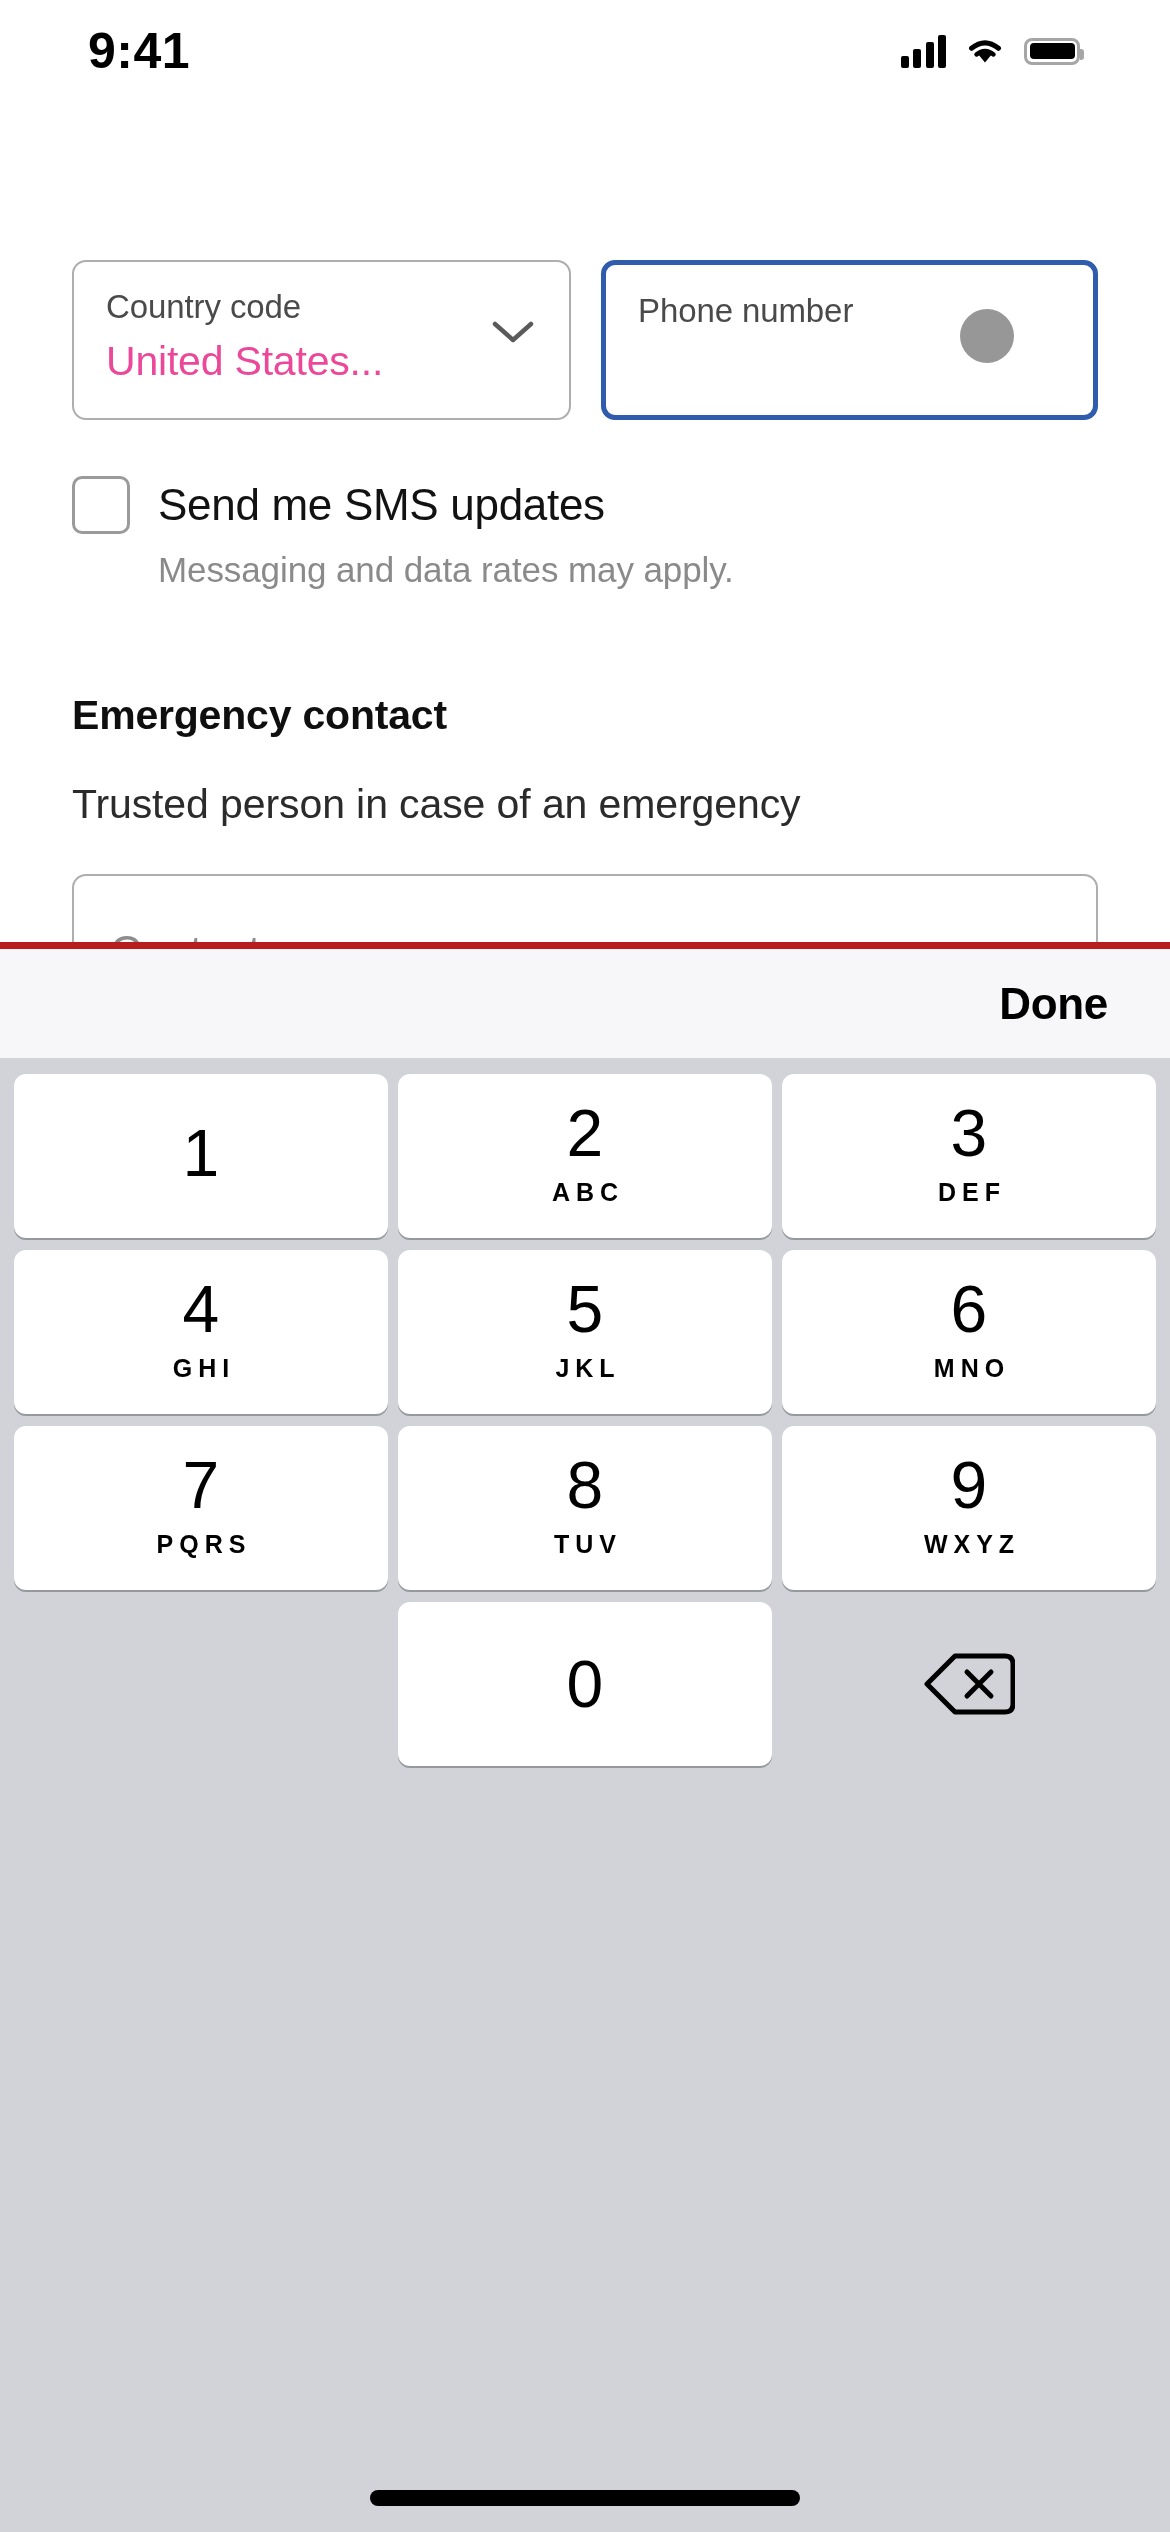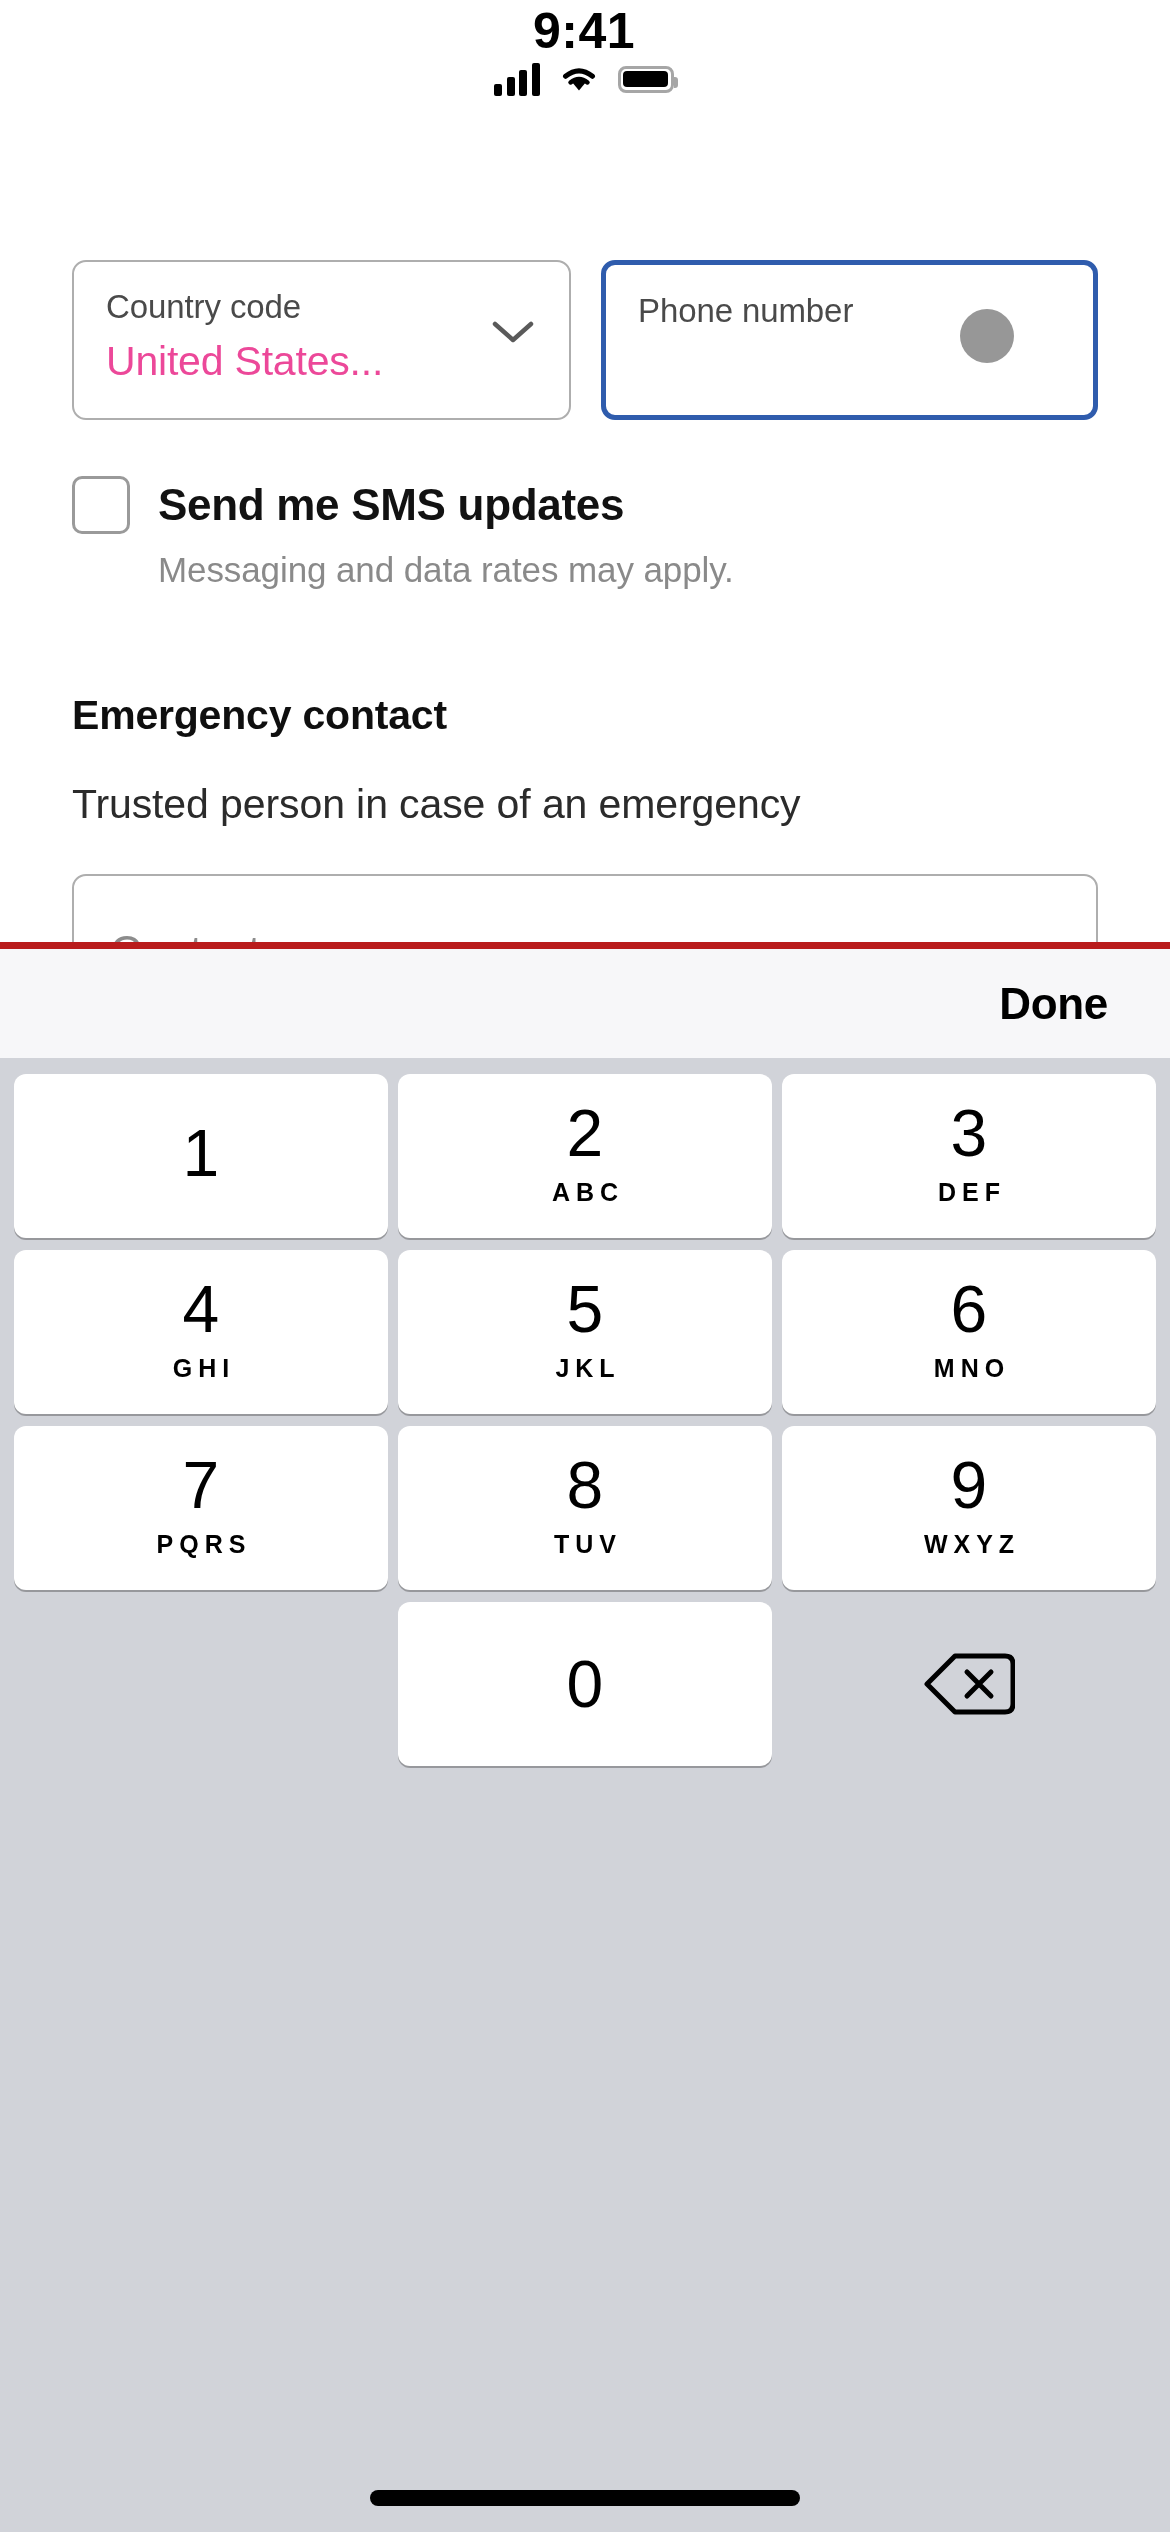--- a/index.html
+++ b/index.html
@@ -17,21 +17,20 @@
     overflow:hidden;
   }
 
   
   .statusbar {
     position:absolute; top:0; left:0;
     width:1170px; height:96px;
     display:flex; align-items:center;
     justify-content:space-between;
     padding:0 90px 0 88px;
-    flex-direction:column;
   }
   .status-time {
     font-size:50px; font-weight:700;
     letter-spacing:0.5px; color:#000;
     line-height:1;
     margin-top:6px;
   }
   .status-right { display:flex; align-items:center; gap:19px; margin-top:6px;}
   .sig { display:flex; align-items:flex-end; gap:4.5px; height:34px;}
   .sig i { display:block; width:8px; background:#000; border-radius:2px;}
@@ -120,21 +119,21 @@
   }
 
   
   .check-row { display:flex; align-items:center; gap:28px; margin-top:56px; }
   .checkbox {
     width:58px; height:58px; min-width:58px;
     border:3px solid #9a9a9a; border-radius:10px; background:#fff;
     cursor:pointer;
   }
   .check-label {
-    font-size:44px; color:#121212; font-weight:700;
+    font-size:44px; color:#121212; font-weight:400;
     letter-spacing:-0.3px;
   }
   .check-sub {
     margin-top:16px; margin-left:86px;
     font-size:35px; color:#8a8a8a; font-weight:400;
     letter-spacing:-0.1px;
   }
 
   .emg-title { margin-top:102px; }
   .emg-sub {

